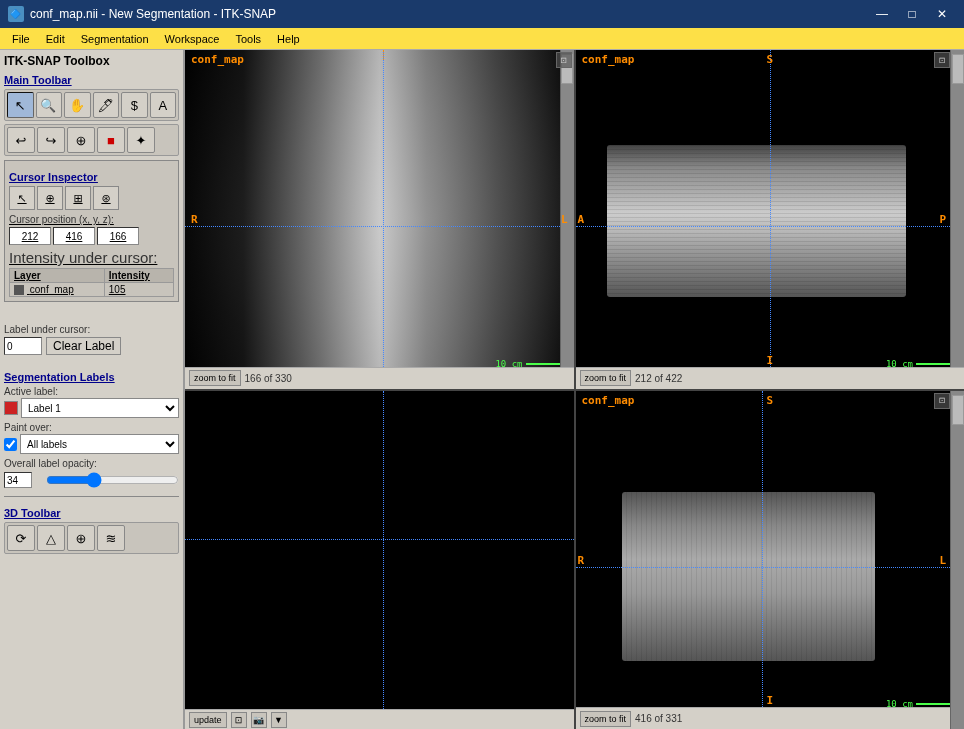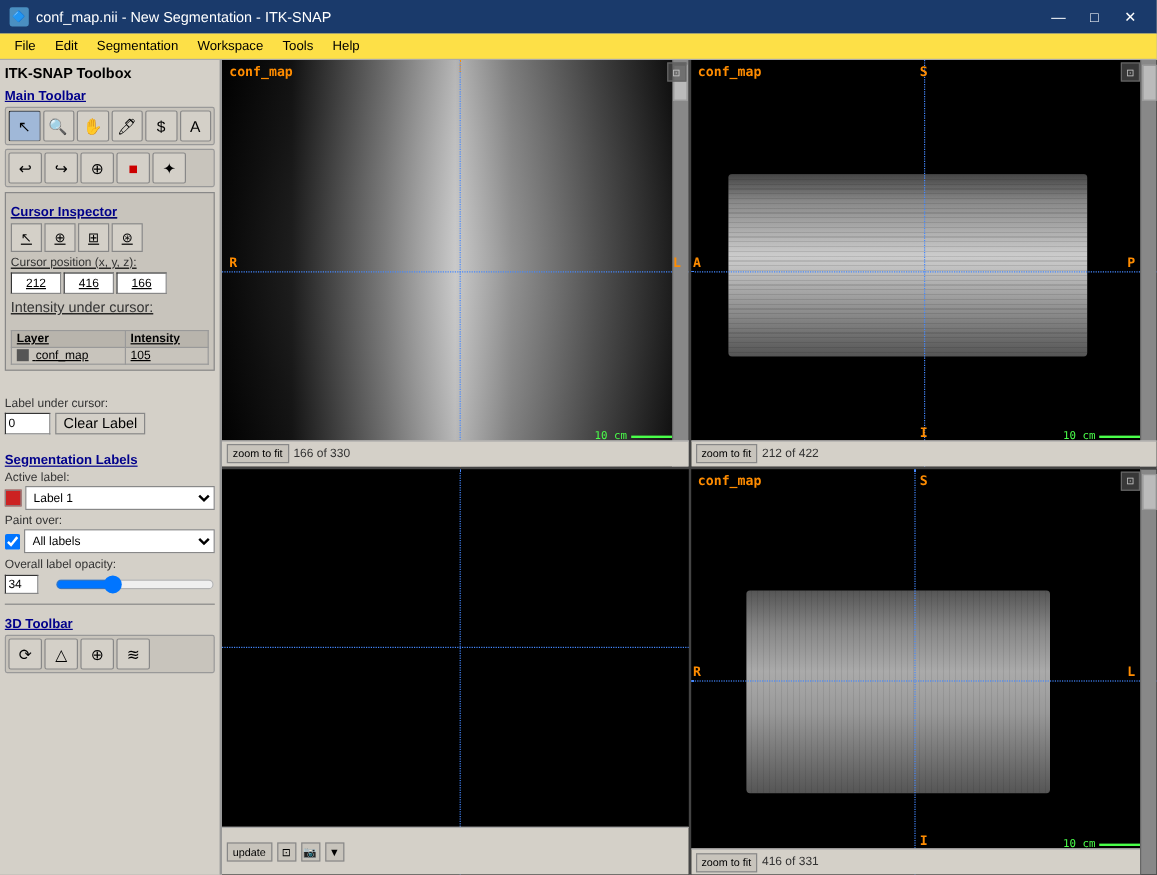--- a/index.html
+++ b/index.html
@@ -132,21 +132,21 @@
     }
     .pos-input {
       width: 42px; height: 18px;
       border: 1px inset #888;
       background: white;
       font-size: 10px;
       padding: 1px 2px;
       text-align: center;
     }
     .intensity-label {
-      font-size: 12px; color: #333; margin-bottom: 12px;
+      font-size: 15px; color: #333; margin-bottom: 2px;
     }
     .intensity-table {
       width: 100%;
       border-collapse: collapse;
       font-size: 10px;
     }
     .intensity-table th {
       background: #b8b4ac;
       border: 1px solid #999;
       padding: 1px 4px;
@@ -504,21 +504,21 @@
     <button class="vp-btn-sm">zoom to fit</button>
     <span class="status-text">212 of 422</span>
   </div>
         </div>
 
       <div class="viewport-panel" style="position:relative;">
 
         <div class="crosshair-h" style="top:44%;border-top-color:#4488ff;"></div>
         <div class="crosshair-v" style="left:51%;border-left-color:#4488ff;"></div>
 
-        <div style="position:absolute;bottom:0;left:0;right:0;height:40px;background:#d4d0c8;border-top:1px solid #aaa;display:flex;align-items:center;gap:4px;padding:0 4px;z-index:10;">
+        <div style="position:absolute;bottom:0;left:0;right:0;height:20px;background:#d4d0c8;border-top:1px solid #aaa;display:flex;align-items:center;gap:4px;padding:0 4px;z-index:10;">
           <button class="vp-btn-sm">update</button>
           <div class="icon-btn-sm">⊡</div>
           <div class="icon-btn-sm">📷</div>
           <div class="icon-btn-sm">▼</div>
         </div>
       </div>
 
       <div class="viewport-panel">
 
         <div style="position:absolute;top:30%;left:12%;width:65%;height:50%;background:linear-gradient(180deg,#555 0%,#888 20%,#aaa 40%,#999 60%,#777 80%,#555 100%);border-radius:3px;"></div>

